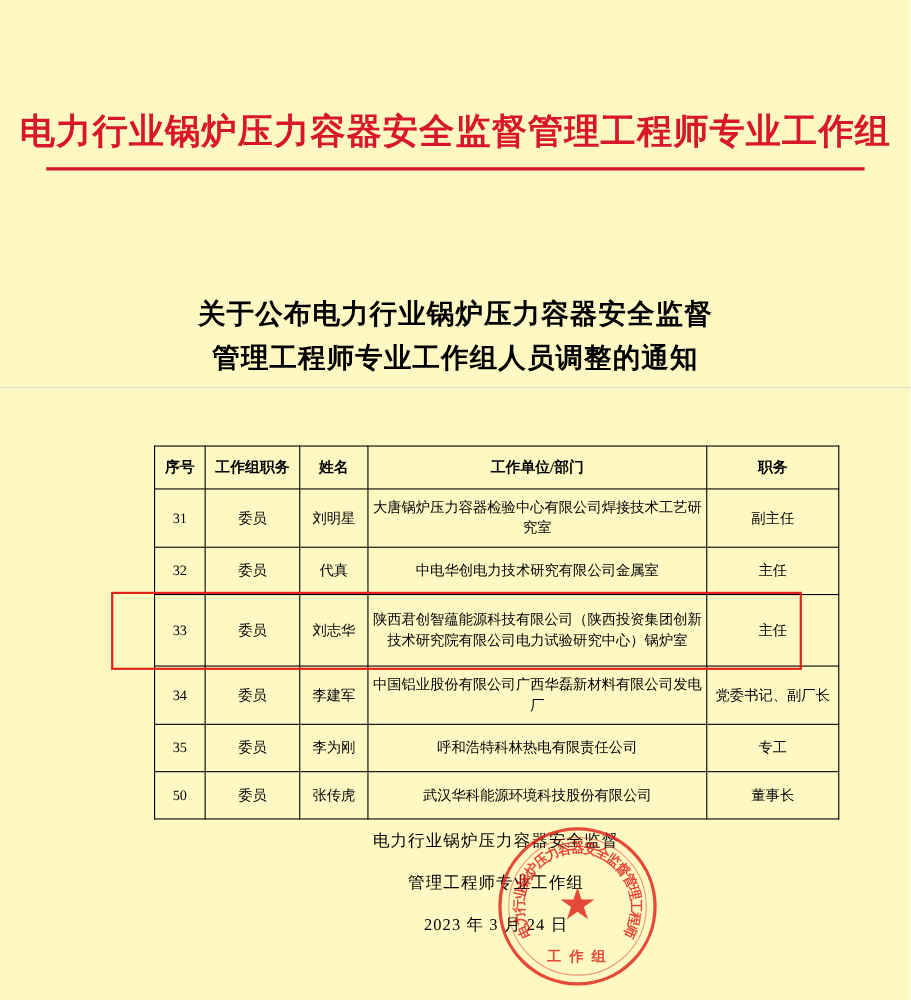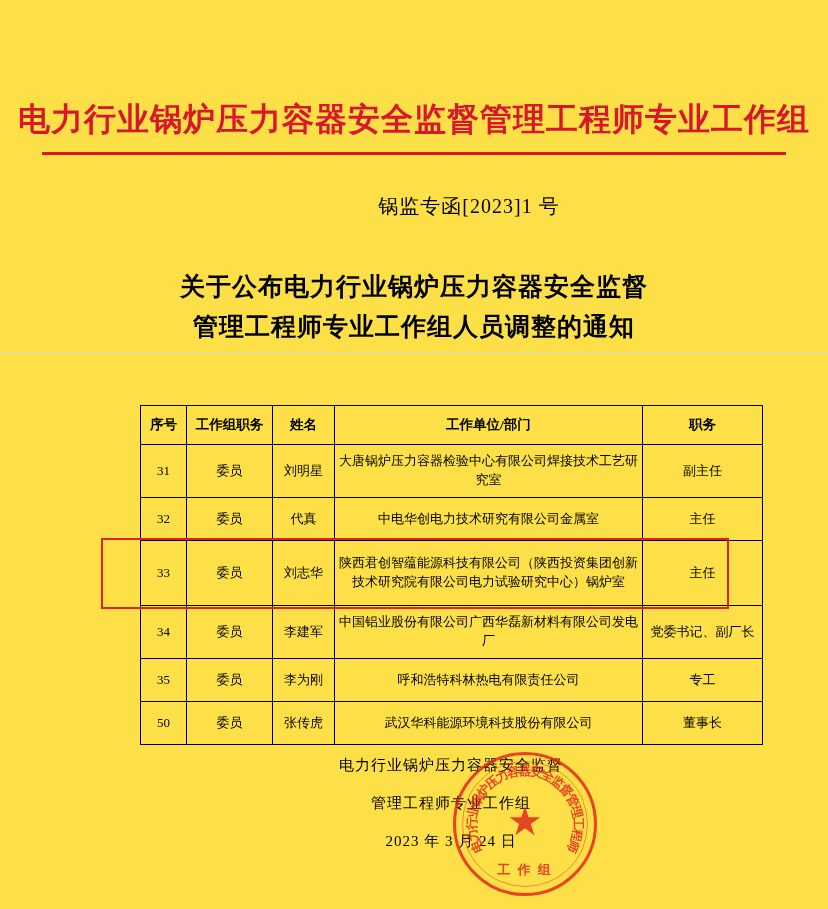--- a/index.html
+++ b/index.html
@@ -12,21 +12,21 @@
     background: #ffffff;
     font-family: "Liberation Serif", "DejaVu Serif", serif;
     color: #000;
     position: relative;
     overflow: hidden;
   }
   .page {
     position: relative;
     width: 828px;
     height: 909px;
-    background: #fde047;
+    background: #fef9c3;
   }
 
   
   .masthead {
     position: absolute;
     top: 100px;
     left: 0;
     width: 828px;
     text-align: center;
   }
@@ -220,23 +220,20 @@
 </head>
 <body>
 
 <div class="page">
 
   <div class="masthead">
     <div class="masthead-title">电力行业锅炉压力容器安全监督管理工程师专业工作组</div>
     <div class="masthead-rule"></div>
   </div>
 
-  <div class="doc-number">
-    <span class="num-inner">锅监专函[2023]1 号</span>
-  </div>
 
   <div class="doc-title">
     <div class="doc-title-line">关于公布电力行业锅炉压力容器安全监督</div>
     <div class="doc-title-line">管理工程师专业工作组人员调整的通知</div>
   </div>
   <div class="title-rule"></div>
 
   <div class="table-wrap">
     <table class="main-table">
       <colgroup>

